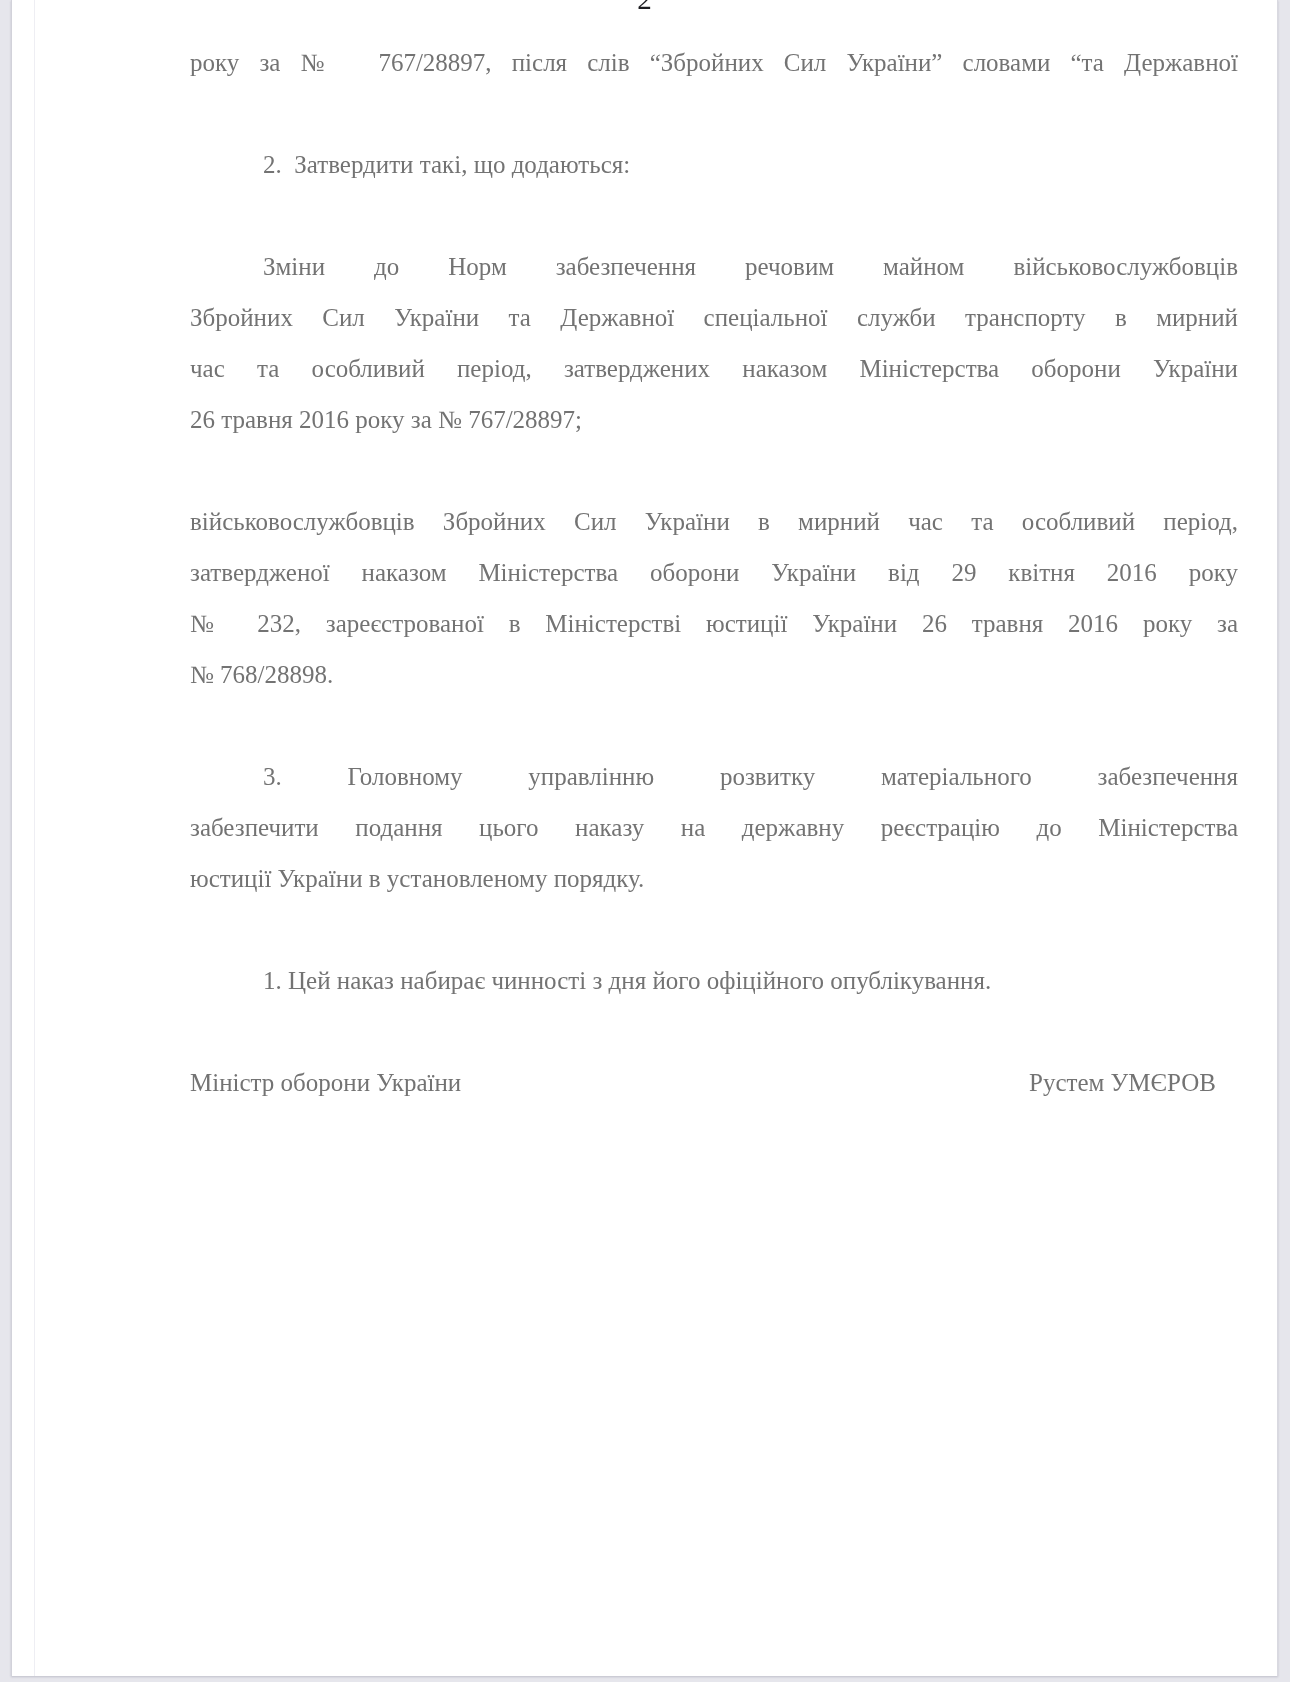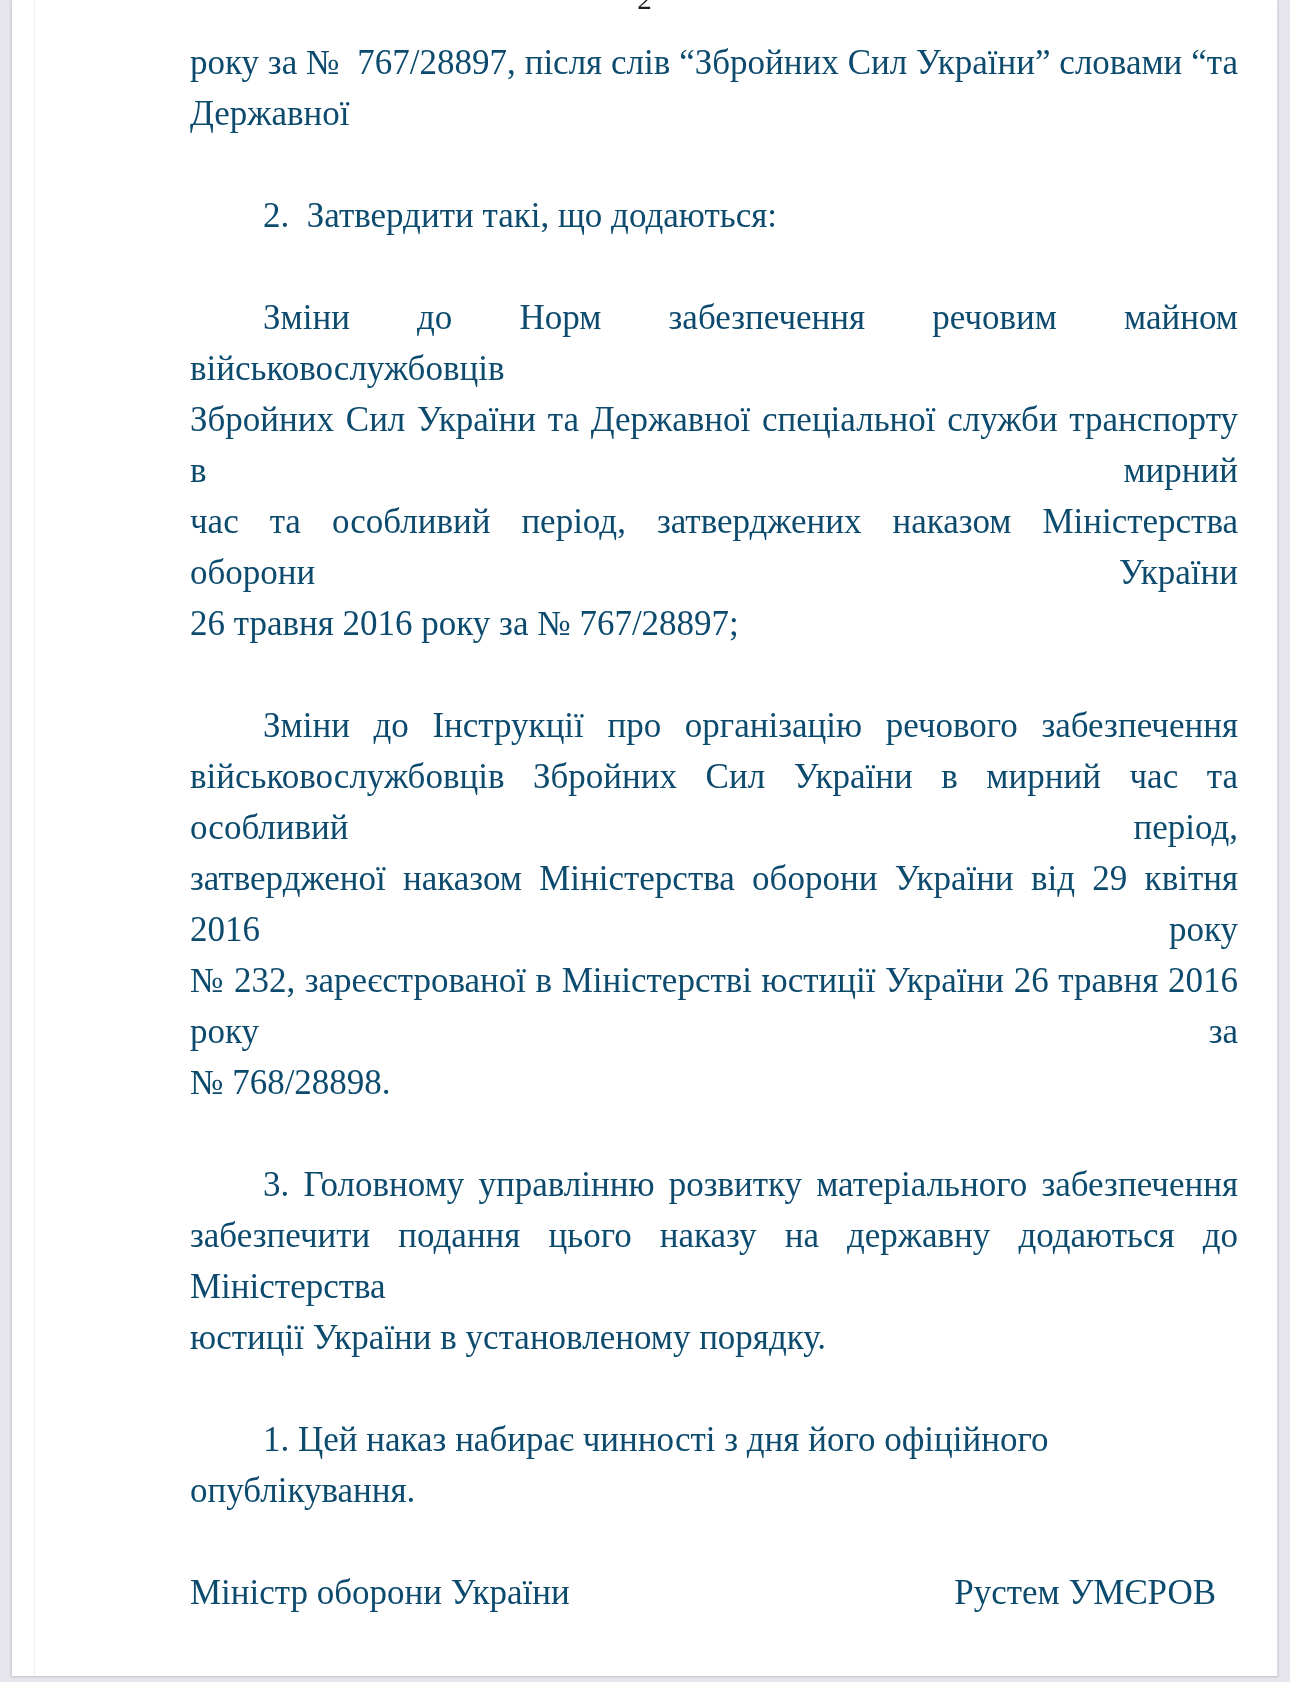--- a/index.html
+++ b/index.html
@@ -45,22 +45,22 @@
     text-align: center;
     font-size: 29px;
     line-height: 51px;
     color: #1d1d21;
   }
   .content {
     position: absolute;
     top: 37px;
     left: 178px;
     width: 1048px;
-    color: #0c4a6e;
-    font-size: 35px;
+    color: #737373;
+    font-size: 25px;
     line-height: 51px;
   }
   .para { margin: 0 0 51px 0; }
   .ln { display: block; min-height: 51px; }
   .jl { text-align: justify; text-align-last: justify; }
   .ind { text-indent: 73px; }
   .signature-row {
     display: flex;
     justify-content: space-between;
     align-items: baseline;
@@ -89,30 +89,29 @@
     </div>
 
     <div class="para">
       <span class="ln jl ind">Зміни до Норм забезпечення речовим майном військовослужбовців</span>
       <span class="ln jl">Збройних Сил України та Державної спеціальної служби транспорту в мирний</span>
       <span class="ln jl">час та особливий період, затверджених наказом Міністерства оборони України</span>
       <span class="ln">26 травня 2016 року за № 767/28897;</span>
     </div>
 
     <div class="para">
-      <span class="ln jl ind">Зміни до Інструкції про організацію речового забезпечення</span>
       <span class="ln jl">військовослужбовців Збройних Сил України в мирний час та особливий період,</span>
       <span class="ln jl">затвердженої наказом Міністерства оборони України від 29 квітня 2016 року</span>
       <span class="ln jl">№ 232, зареєстрованої в Міністерстві юстиції України 26 травня 2016 року за</span>
       <span class="ln">№ 768/28898.</span>
     </div>
 
     <div class="para">
       <span class="ln jl ind">3. Головному управлінню розвитку матеріального забезпечення</span>
-      <span class="ln jl">забезпечити подання цього наказу на державну додаються до Міністерства</span>
+      <span class="ln jl">забезпечити подання цього наказу на державну реєстрацію до Міністерства</span>
       <span class="ln">юстиції України в установленому порядку.</span>
     </div>
 
     <div class="para">
       <span class="ln ind">1. Цей наказ набирає чинності з дня його офіційного опублікування.</span>
     </div>
 
     <div class="signature-row">
       <span class="ln">Міністр оборони України</span>
       <span class="ln">Рустем УМЄРОВ</span>

